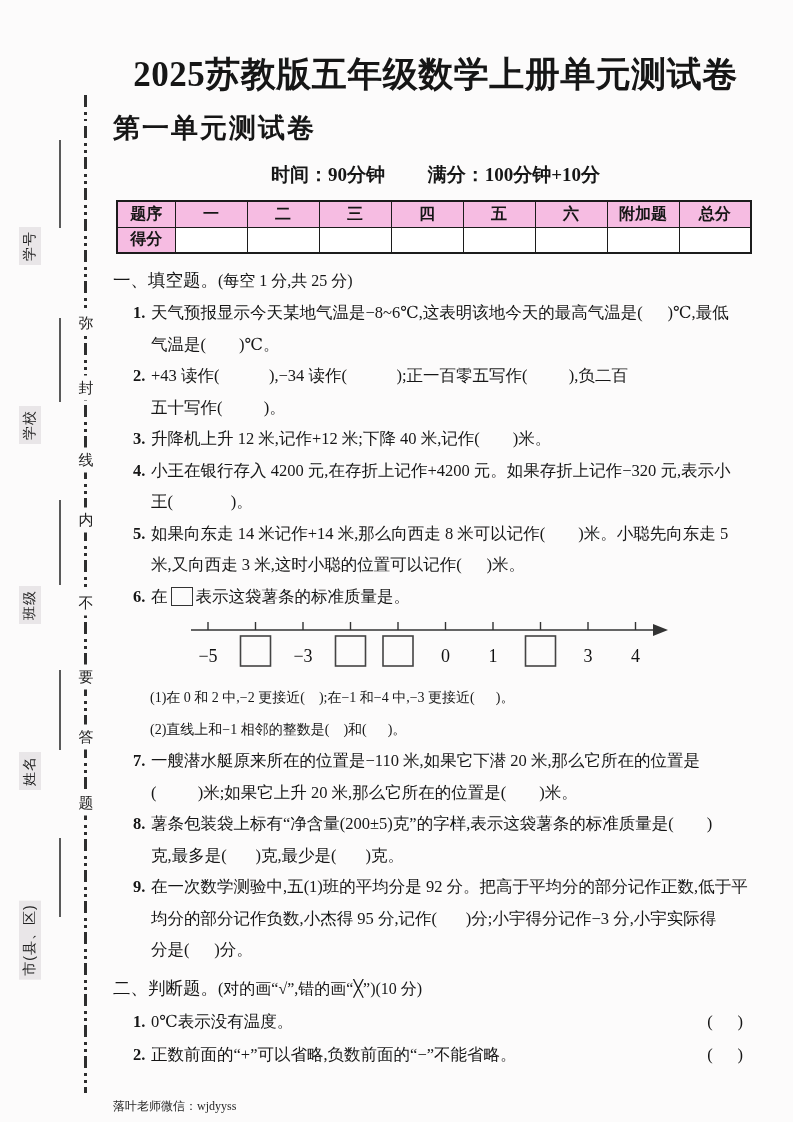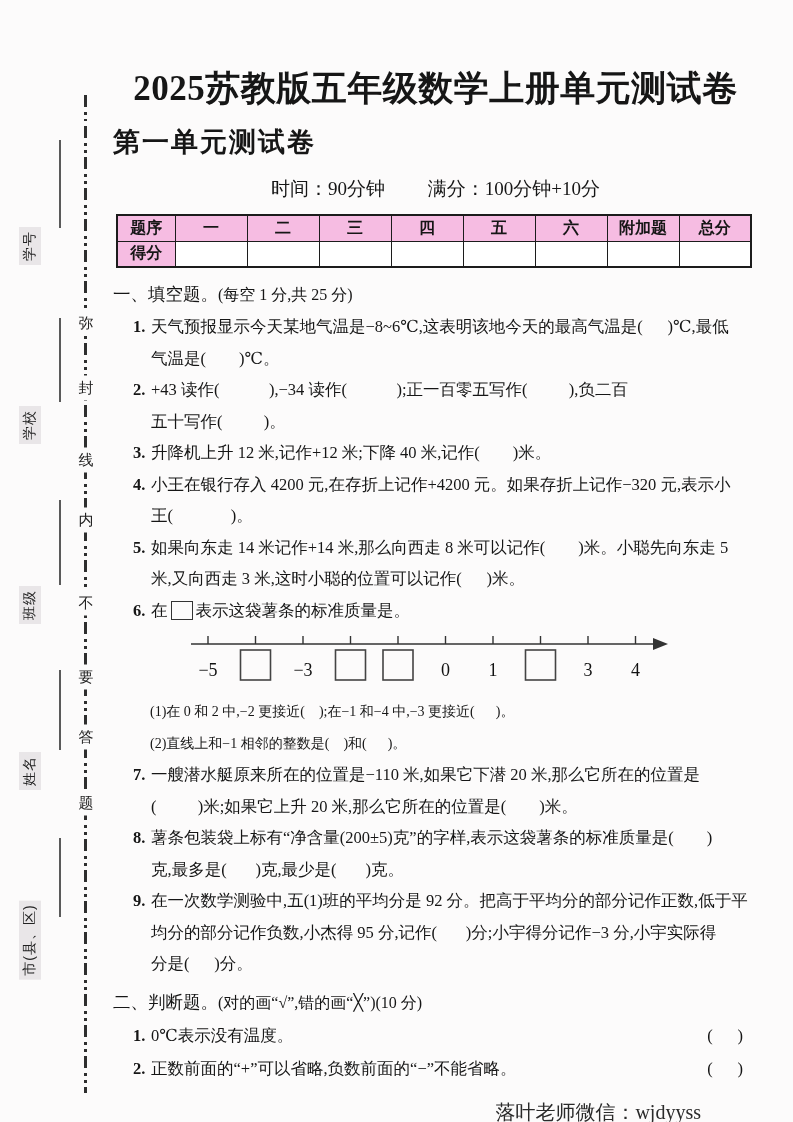--- a/index.html
+++ b/index.html
@@ -24,24 +24,24 @@
     background:repeating-linear-gradient(to bottom,
       #2e2e2e 0 12px, transparent 12px 17px,
       #2e2e2e 17px 19.5px, transparent 19.5px 24px,
       #2e2e2e 24px 26.5px, transparent 26.5px 31px);
   }
   .seal-char {
     position:absolute; left:86px; transform:translate(-50%,-50%);
     background:#fcfbfb; padding:3px 0; font-size:15px; color:#222; z-index:2;
   }
   
-  .main { position:absolute; left:113px; top:17px; width:645px; }
+  .main { position:absolute; left:113px; top:3px; width:645px; }
   .title   { margin-top:50px; text-align:center; font-size:35px; font-weight:bold; line-height:44px; letter-spacing:0.5px; }
   .subtitle{ margin-top:16px; font-size:27px; font-weight:bold; line-height:30px; letter-spacing:2px; }
-  .meta    { margin-top:20px; text-align:center; font-size:19px; font-weight:normal; line-height:24px; }
+  .meta    { margin-top:20px; text-align:center; font-size:19px; font-weight:bold; line-height:24px; }
   .meta span + span { margin-left:38px; }
   
   table.score {
     margin:13px 0 0 3px; width:636px; border-collapse:collapse; table-layout:fixed;
     font-family:"Liberation Sans","DejaVu Sans",sans-serif; font-size:16px; font-weight:bold;
     border:2px solid #1c1c1c;
   }
   table.score td { border:1.5px solid #1c1c1c; height:26px; text-align:center; background:#fff; }
   table.score td.pink { background:var(--pink,#f6bce2);text-align:center; }
   table.score col.first { width:58px; }
@@ -50,21 +50,21 @@
   .sec-head .h { font-weight:normal; }
   .sec-head .n { font-size:16px; }
   .question { display:flex; margin-left:20px; font-size:16.5px; line-height:31.5px; }
   .q-num  { flex:0 0 18px; font-weight:bold; }
   .q-text { white-space:pre; }
   .inline-box { display:inline-block; width:22px; height:19px; border:1.5px solid #333; vertical-align:-4px; margin:0 3px; }
   .subq { margin-left:37px; font-size:14px; line-height:31.5px; white-space:pre; }
   .nl-wrap { margin:4px 0 2px 78px; height:64px; }
   .judge { display:flex; justify-content:space-between; margin-left:20px; margin-right:15px; font-size:16.5px; line-height:33px; }
   .judge .lhs { display:flex; }
-  .footer { margin-top:16px; text-align:right; padding-right:57px; font-size:20px; line-height:22px; color:#2a2a2a; }
+  .footer { margin-top:24px; text-align:left; padding-right:57px; font-size:12px; line-height:22px; color:#2a2a2a; }
 </style>
 </head>
 <body>
 
 <div class="margin-zone">
   <div id="field-zone">
       <div class="m-line" style="top: 140px; height: 88px;"></div>
       <div class="m-label" style="top: 246px;">学号</div>
       <div class="m-line" style="top: 318px; height: 84px;"></div>
       <div class="m-label" style="top: 425px;">学校</div>

